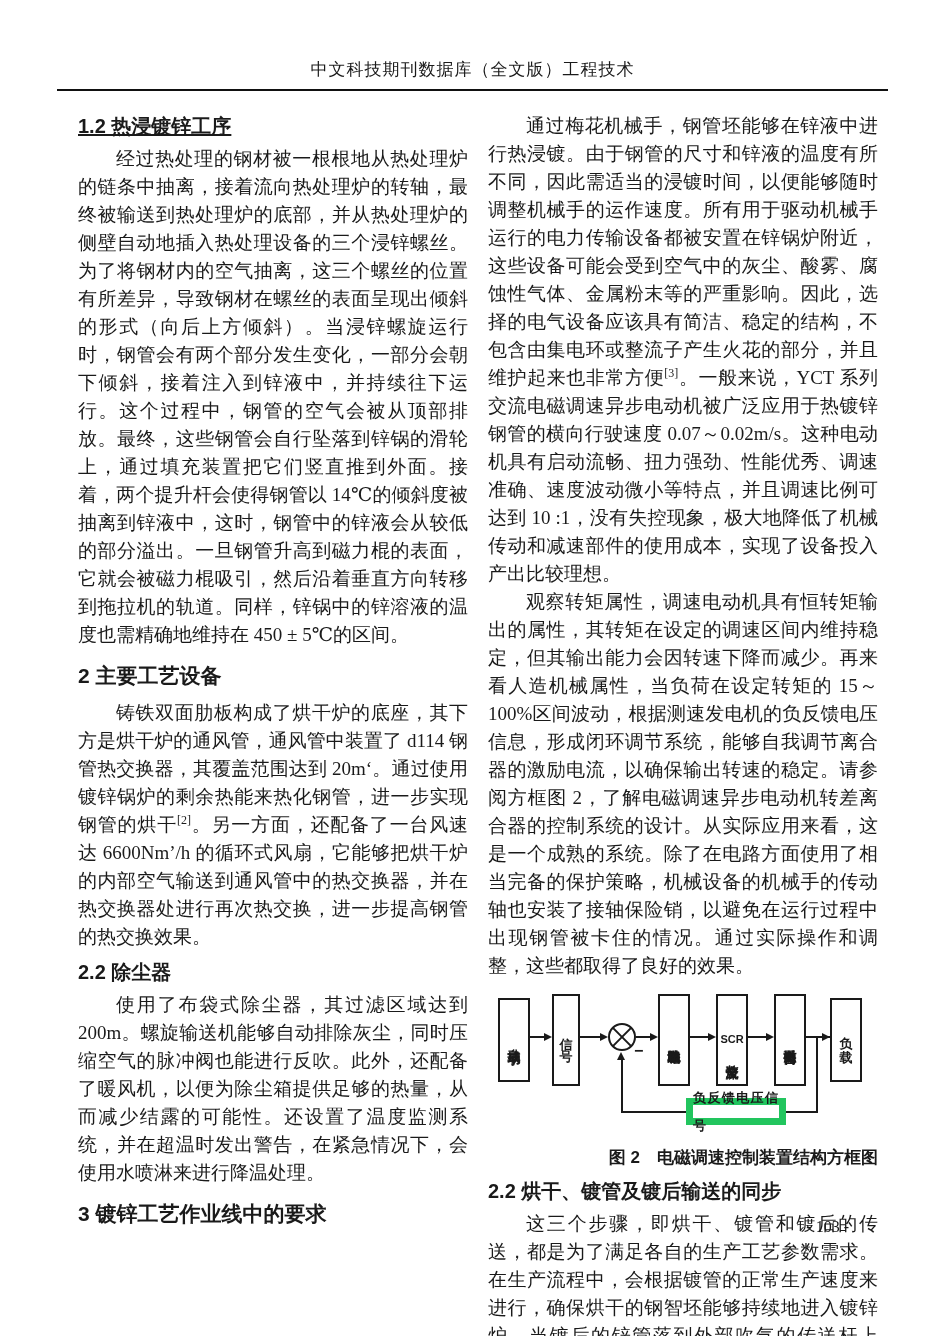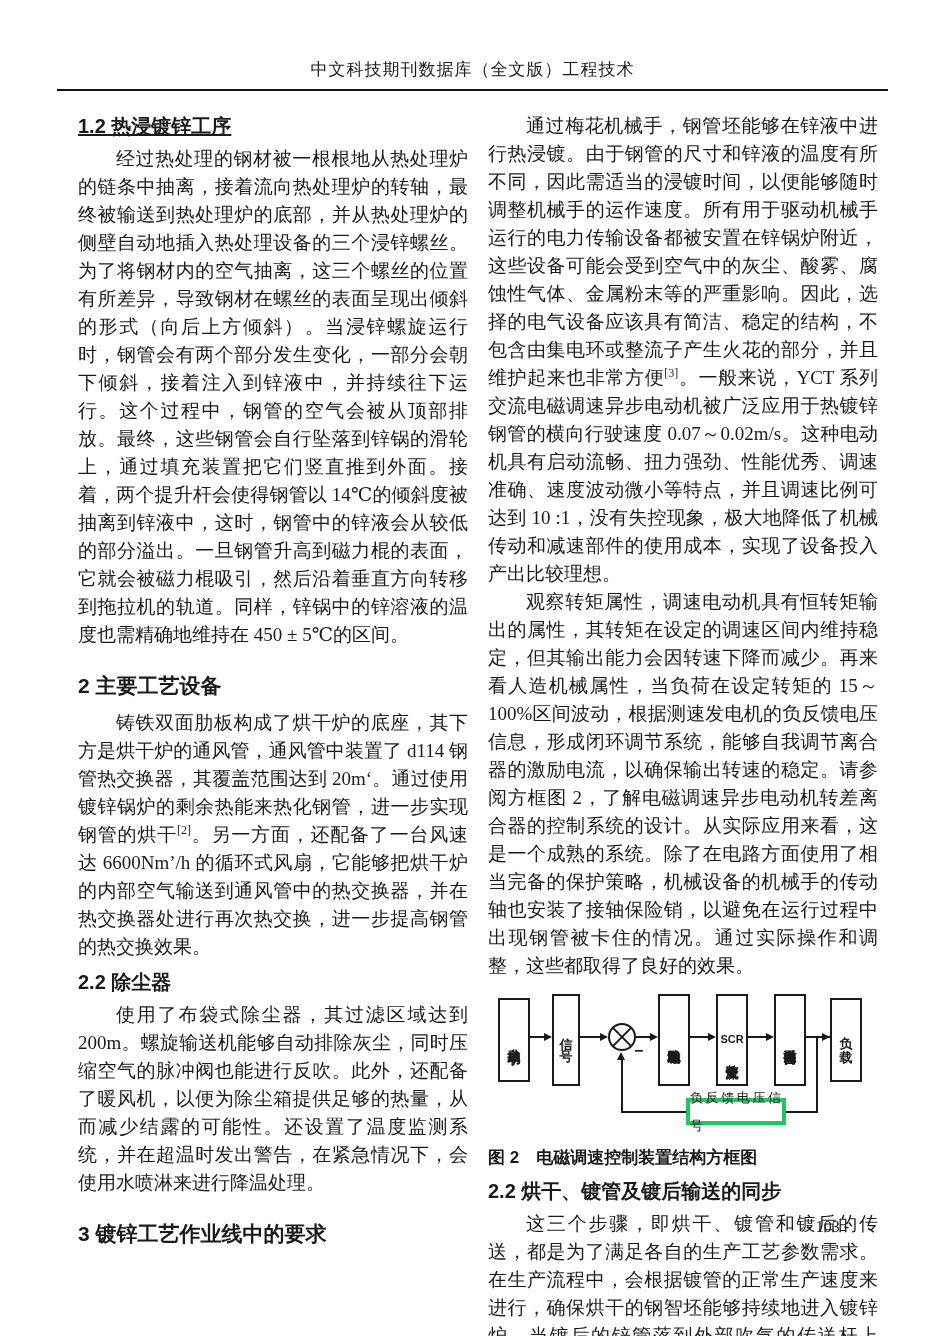--- a/index.html
+++ b/index.html
@@ -24,21 +24,21 @@
   }
   .columns {
     position: absolute; top: 112px; left: 78px;
     display: flex; gap: 20px;
   }
   .col { width: 390px; font-size: 19px; line-height: 28px; text-align: justify; }
   .col p { text-indent: 2em; }
   .sec1 {
     font-family: "Liberation Sans", "DejaVu Sans", sans-serif;
     font-size: 21px; font-weight: 700; line-height: 26px;
-    margin: 24px 0 10px;
+    margin: 14px 0 10px;
   }
   .sec2 {
     font-family: "Liberation Sans", "DejaVu Sans", sans-serif;
     font-size: 20px; font-weight: 700; line-height: 24px;
     margin: 9px 0 7px;
   }
   .sec2.first { margin-top: 2px; text-decoration: underline; }
   sup { font-size: 12px; line-height: 0; }
 
   
@@ -65,27 +65,27 @@
   .arrow-u { border-left: 4px solid transparent; border-right: 4px solid transparent; border-bottom: 8px solid #1a1a1a; }
   .junction {
     position: absolute; width: 28px; height: 28px;
     border: 2px solid #1a1a1a; border-radius: 50%; background: #fff;
   }
   .jx { position: absolute; left: 50%; top: 50%; width: 25px; height: 2px; background: #1a1a1a; }
   .jx.a { transform: translate(-50%, -50%) rotate(45deg); }
   .jx.b { transform: translate(-50%, -50%) rotate(-45deg); }
   .minus { position: absolute; font-size: 16px; font-weight: 700; line-height: 10px; }
   .fbbox {
-    position: absolute; border: 4px solid #22c55e; background: #fff;
+    position: absolute; border: 7px solid #22c55e; background: #fff;
     display: flex; align-items: center; justify-content: center;
-    font-size: 13px; font-weight: 400; letter-spacing: 1px;
+    font-size: 13px; font-weight: 700; letter-spacing: 1px;
   }
   .fig-caption {
     font-family: "Liberation Sans", "DejaVu Sans", sans-serif;
-    font-size: 17px; font-weight: 700; text-align: left;
+    font-size: 17px; font-weight: 700; text-align: right;
     line-height: 24px; margin-bottom: 4px; text-indent: 0 !important;
   }
   .pfooter {
     position: absolute; top: 1218px; right: 96px;
     font-family: Liberation Serif, serif;
     font-size: 16px;
   }
 </style>
 </head>
 <body>

